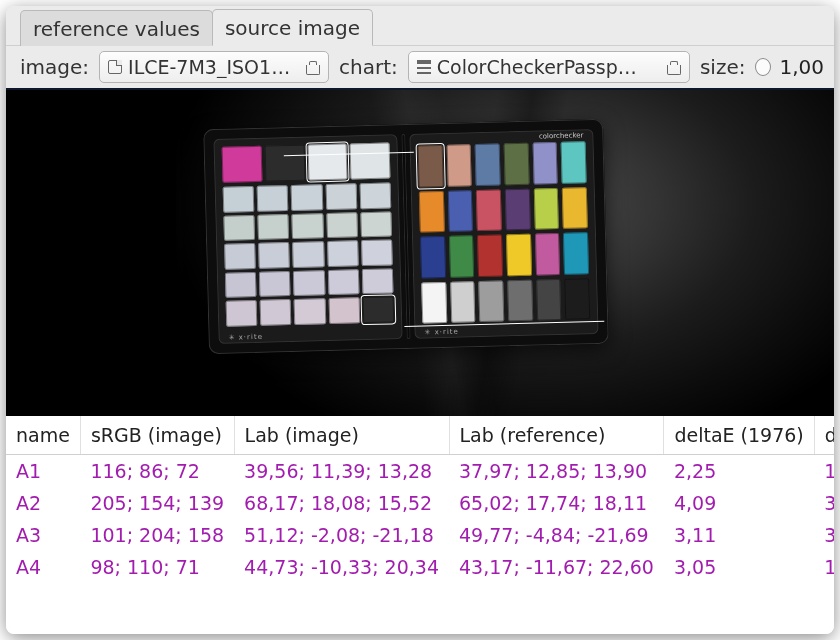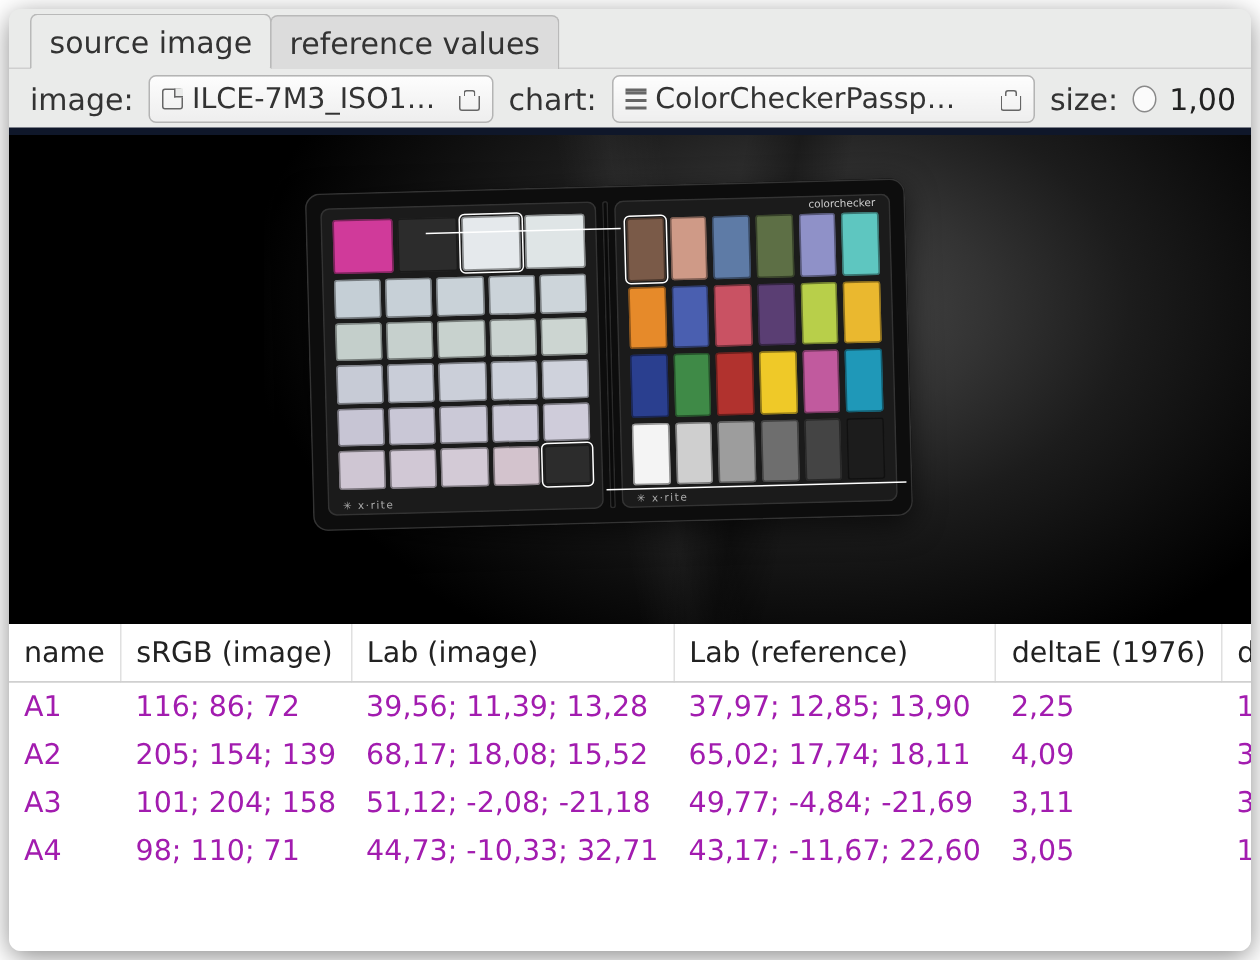--- a/index.html
+++ b/index.html
@@ -63,21 +63,21 @@
   }
 
   
   .optrow {
     height: 44px;
     display: flex;
     align-items: center;
     padding: 0 10px;
     gap: 6px;
     background: #eaebea;
-    border-bottom: 5px solid #0f172a;
+    border-bottom: 2px solid #0f172a;
     font-size: 20px;
   }
   .optrow .label { color: #333; padding: 0 4px; }
   .combo {
     display: flex;
     align-items: center;
     height: 32px;
     background: linear-gradient(#fdfdfd,#eeeeee);
     border: 1px solid #b4b4b4;
     border-radius: 5px;
@@ -270,22 +270,22 @@
   .col-lab2{width:200px}
   .col-de1{width:140px}
 </style>
 </head>
 <body>
 
 <div class="shadow-border"></div>
 <div class="window">
 
   <div class="tabbar">
+    <div class="tab"><span>reference values</span></div>
     <div class="tab active"><span>source image</span></div>
-    <div class="tab"><span>reference values</span></div>
   </div>
 
   <div class="optrow">
     <span class="label">image:</span>
     <div class="combo" style="width:230px">
       <span class="ic ic-file"></span>
       <span style="flex:1;overflow:hidden;text-overflow:ellipsis">ILCE-7M3_ISO100_A…</span>
       <span class="ic ic-open"></span>
     </div>
     <span class="label">chart:</span>
@@ -409,21 +409,21 @@
             <td>A3</td>
             <td>101; 204; 158</td>
             <td>51,12; -2,08; -21,18</td>
             <td>49,77; -4,84; -21,69</td>
             <td>3,11</td>
             <td>3,2</td>
           </tr>
           <tr>
             <td>A4</td>
             <td>98; 110; 71</td>
-            <td>44,73; -10,33; 32,71</td>
+            <td>44,73; -10,33; 20,34</td>
             <td>43,17; -11,67; 22,60</td>
             <td>3,05</td>
             <td>1,9</td>
           </tr>
         </tbody>
     </table>
   </div>
 
 </div>
 

